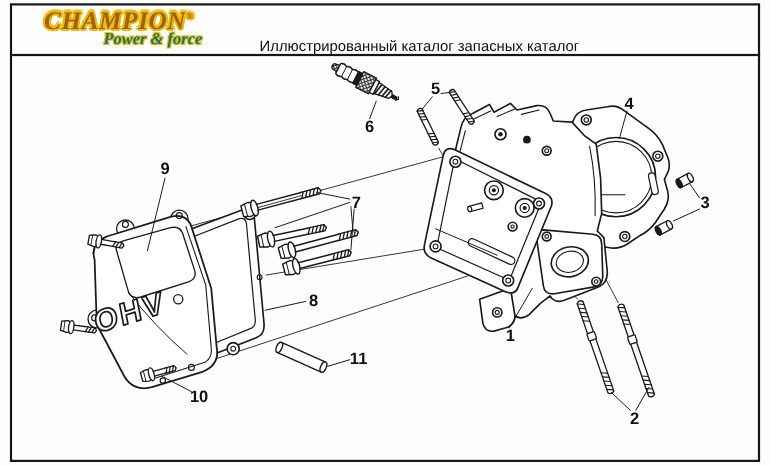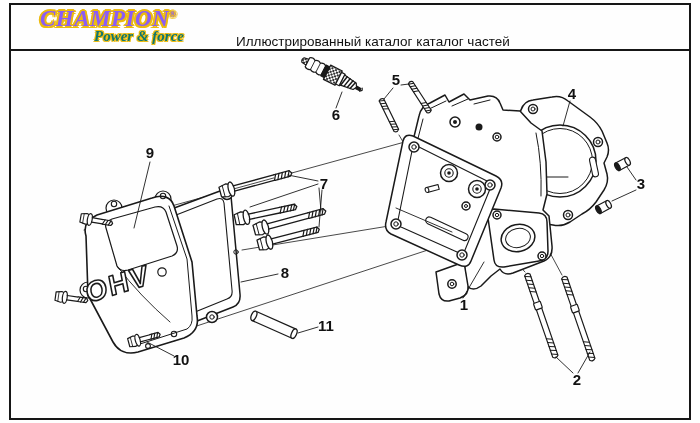--- a/index.html
+++ b/index.html
@@ -2,21 +2,21 @@
 <html><head>
 <meta charset="utf-8">
 <style>
   html,body{margin:0;padding:0;background:#888;}
   .page{position:relative;width:700px;height:423px;background:#fefefe;
         font-family:"Liberation Sans",sans-serif;overflow:hidden;}
   .frame{position:absolute;left:9px;top:3px;width:682px;height:417px;
          border:2px solid #161616;box-sizing:border-box;}
   .brand{position:absolute;left:40px;top:6px;
          font-family:"Liberation Serif",serif;font-style:italic;font-weight:bold;
-         font-size:23px;letter-spacing:.5px;color:#8b5cf6;white-space:nowrap;
+         font-size:23px;letter-spacing:.5px;color:#a16207;white-space:nowrap;
          text-shadow:-1.5px -1.5px 0 #ecbb10,1.5px -1.5px 0 #ecbb10,
                      -1.5px 1.5px 0 #ecbb10,1.5px 1.5px 0 #ecbb10,
                      -2px 0 0 #ecbb10,2px 0 0 #ecbb10,0 -2px 0 #ecbb10,0 2px 0 #ecbb10;}
   .brand .reg{font-size:9px;vertical-align:9px;font-style:normal;letter-spacing:0;}
   .tagline{position:absolute;left:94px;top:28px;
            font-family:"Liberation Serif",serif;font-style:italic;font-weight:bold;
            font-size:15px;color:#0f766e;white-space:nowrap;
            text-shadow:-1px -1px 0 #ecbb10,1px -1px 0 #ecbb10,
                        -1px 1px 0 #ecbb10,1px 1px 0 #ecbb10;}
   .cat-title{position:absolute;left:236px;top:34px;font-size:13.5px;color:#111;white-space:nowrap;}
@@ -28,21 +28,21 @@
 </head>
 <body>
 
 <div class="page">
   <div class="frame"></div>
 
   <div class="brand">
     <span>CHAMPION</span><span class="reg">®</span>
   </div>
   <div class="tagline">Power &amp; force</div>
-  <div class="cat-title">Иллюстрированный каталог каталог частей</div>
+  <div class="cat-title">Иллюстрированный каталог запасных каталог</div>
   <div class="rule"></div>
 
   <svg class="art" width="700" height="423" viewBox="0 0 700 423">
     <defs>
       <pattern id="xh" width="4" height="4" patternUnits="userSpaceOnUse">
         <path d="M0,4 L4,0 M0,0 L4,4" stroke="#1a1a1a" stroke-width="0.9"></path>
       </pattern>
       <g id="boltL" stroke="#1a1a1a" fill="#fff" stroke-width="1.3">
         <path d="M-8,-5 L-1,-6.5 L2,-5.5 L2,5.5 L-1,6.5 L-8,5 Z"></path>
         <path d="M-4.5,-5.8 L-4.5,5.8" stroke-width="0.9"></path>

